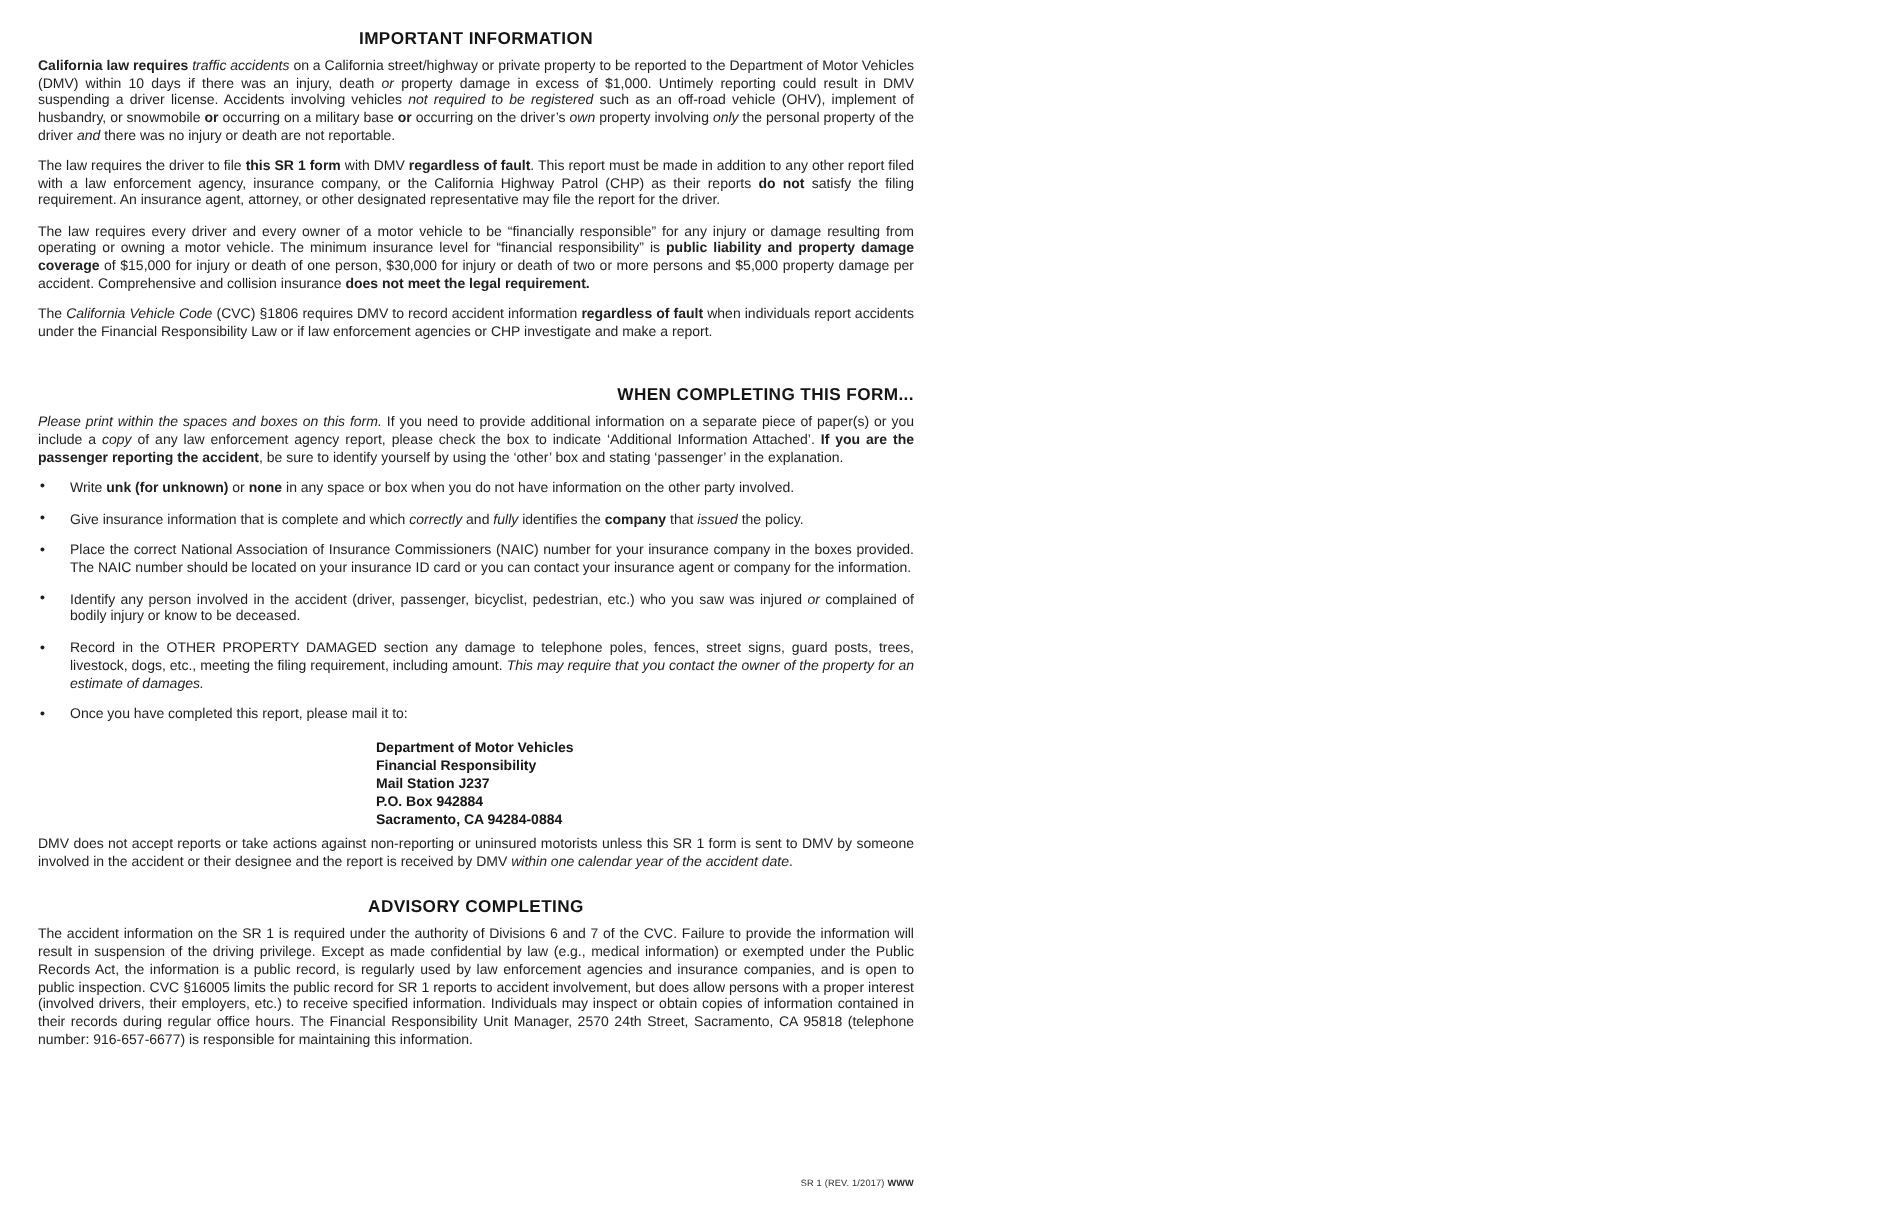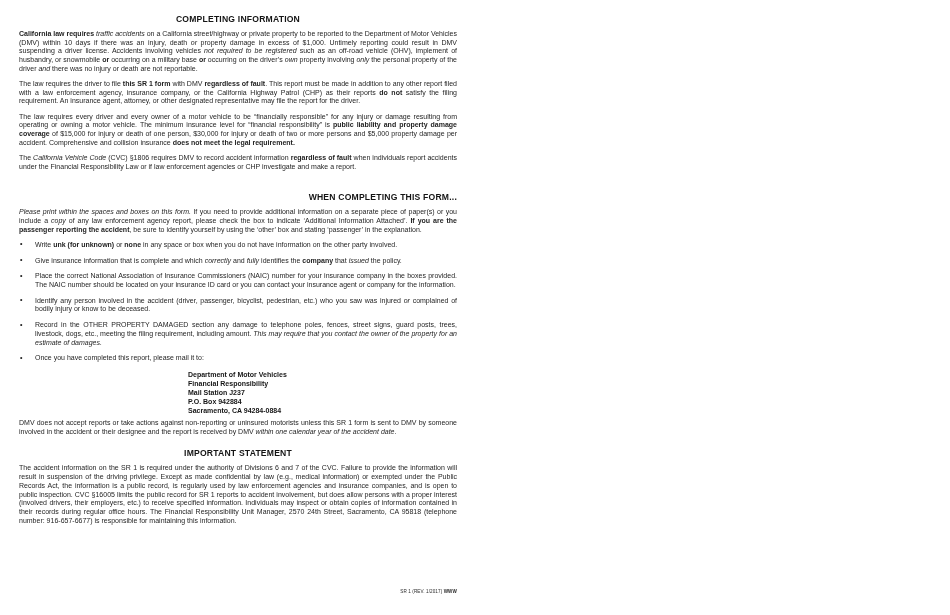--- a/index.html
+++ b/index.html
@@ -43,21 +43,21 @@
   .b { font-weight:bold; }
   .i { font-style:italic; }
 </style>
 </head>
 <body>
 
 <div class="canvas">
   <div class="page">
 
     <section>
-      <h2 class="sec-heading">COMPLETING INFORMATION</h2>
+      <h2 class="sec-heading">IMPORTANT INFORMATION</h2>
       <p class="para"><span class="b">California law requires </span><span class="i">traffic accidents</span><span> on a California street/highway or private property to be reported to the Department of Motor Vehicles (DMV) within 10 days if there was an injury, death </span><span class="i">or</span><span> property damage in excess of $1,000. Untimely reporting could result in DMV suspending a driver license. Accidents involving vehicles </span><span class="i">not required to be registered</span><span> such as an off-road vehicle (OHV), implement of husbandry, or snowmobile </span><span class="b">or</span><span> occurring on a military base </span><span class="b">or</span><span> occurring on the driver’s </span><span class="i">own</span><span> property involving </span><span class="i">only</span><span> the personal property of the driver </span><span class="i">and</span><span> there was no injury or death are not reportable.</span></p>
       <p class="para"><span>The law requires the driver to file </span><span class="b">this SR 1 form</span><span> with DMV </span><span class="b">regardless of fault</span><span>. This report must be made in addition to any other report filed with a law enforcement agency, insurance company, or the California Highway Patrol (CHP) as their reports </span><span class="b">do not</span><span> satisfy the filing requirement. An insurance agent, attorney, or other designated representative may file the report for the driver.</span></p>
       <p class="para"><span>The law requires every driver and every owner of a motor vehicle to be “financially responsible” for any injury or damage resulting from operating or owning a motor vehicle. The minimum insurance level for “financial responsibility” is </span><span class="b">public liability and property damage coverage</span><span> of $15,000 for injury or death of one person, $30,000 for injury or death of two or more persons and $5,000 property damage per accident. Comprehensive and collision insurance </span><span class="b">does not meet the legal requirement.</span></p>
       <p class="para"><span>The </span><span class="i">California Vehicle Code</span><span> (CVC) §1806 requires DMV to record accident information </span><span class="b">regardless of fault</span><span> when individuals report accidents under the Financial Responsibility Law or if law enforcement agencies or CHP investigate and make a report.</span></p>
     </section>
 
     <section>
       <h2 class="sec-heading gap-lg">WHEN COMPLETING THIS FORM...</h2>
       <p class="para"><span class="i">Please print within the spaces and boxes on this form.</span><span> If you need to provide additional information on a separate piece of paper(s) or you include a </span><span class="i">copy</span><span> of any law enforcement agency report, please check the box to indicate ‘Additional Information Attached’. </span><span class="b">If you are the passenger reporting the accident</span><span>, be sure to identify yourself by using the ‘other’ box and stating ‘passenger’ in the explanation.</span></p>
 
@@ -93,19 +93,19 @@
         <div>Financial Responsibility</div>
         <div>Mail Station J237</div>
         <div>P.O. Box 942884</div>
         <div>Sacramento, CA 94284-0884</div>
       </div>
 
       <p class="para closing-para"><span>DMV does not accept reports or take actions against non-reporting or uninsured motorists unless this SR 1 form is sent to DMV by someone involved in the accident or their designee and the report is received by DMV </span><span class="i">within one calendar year of the accident date</span><span>.</span></p>
     </section>
 
     <section>
-      <h2 class="sec-heading gap-md">IMPORTANT STATEMENT</h2>
+      <h2 class="sec-heading gap-md">ADVISORY COMPLETING</h2>
       <p class="para"><span>The accident information on the SR 1 is required under the authority of Divisions 6 and 7 of the CVC. Failure to provide the information will result in suspension of the driving privilege. Except as made confidential by law (e.g., medical information) or exempted under the Public Records Act, the information is a public record, is regularly used by law enforcement agencies and insurance companies, and is open to public inspection. CVC §16005 limits the public record for SR 1 reports to accident involvement, but does allow persons with a proper interest (involved drivers, their employers, etc.) to receive specified information. Individuals may inspect or obtain copies of information contained in their records during regular office hours. The Financial Responsibility Unit Manager, 2570 24th Street, Sacramento, CA 95818 (telephone number: 916-657-6677) is responsible for maintaining this information.</span></p>
     </section>
 
     <div class="form-footer"><span>SR 1 (REV. 1/2017) </span><span class="b">WWW</span></div>
   </div>
 </div>
 
 </body></html>

